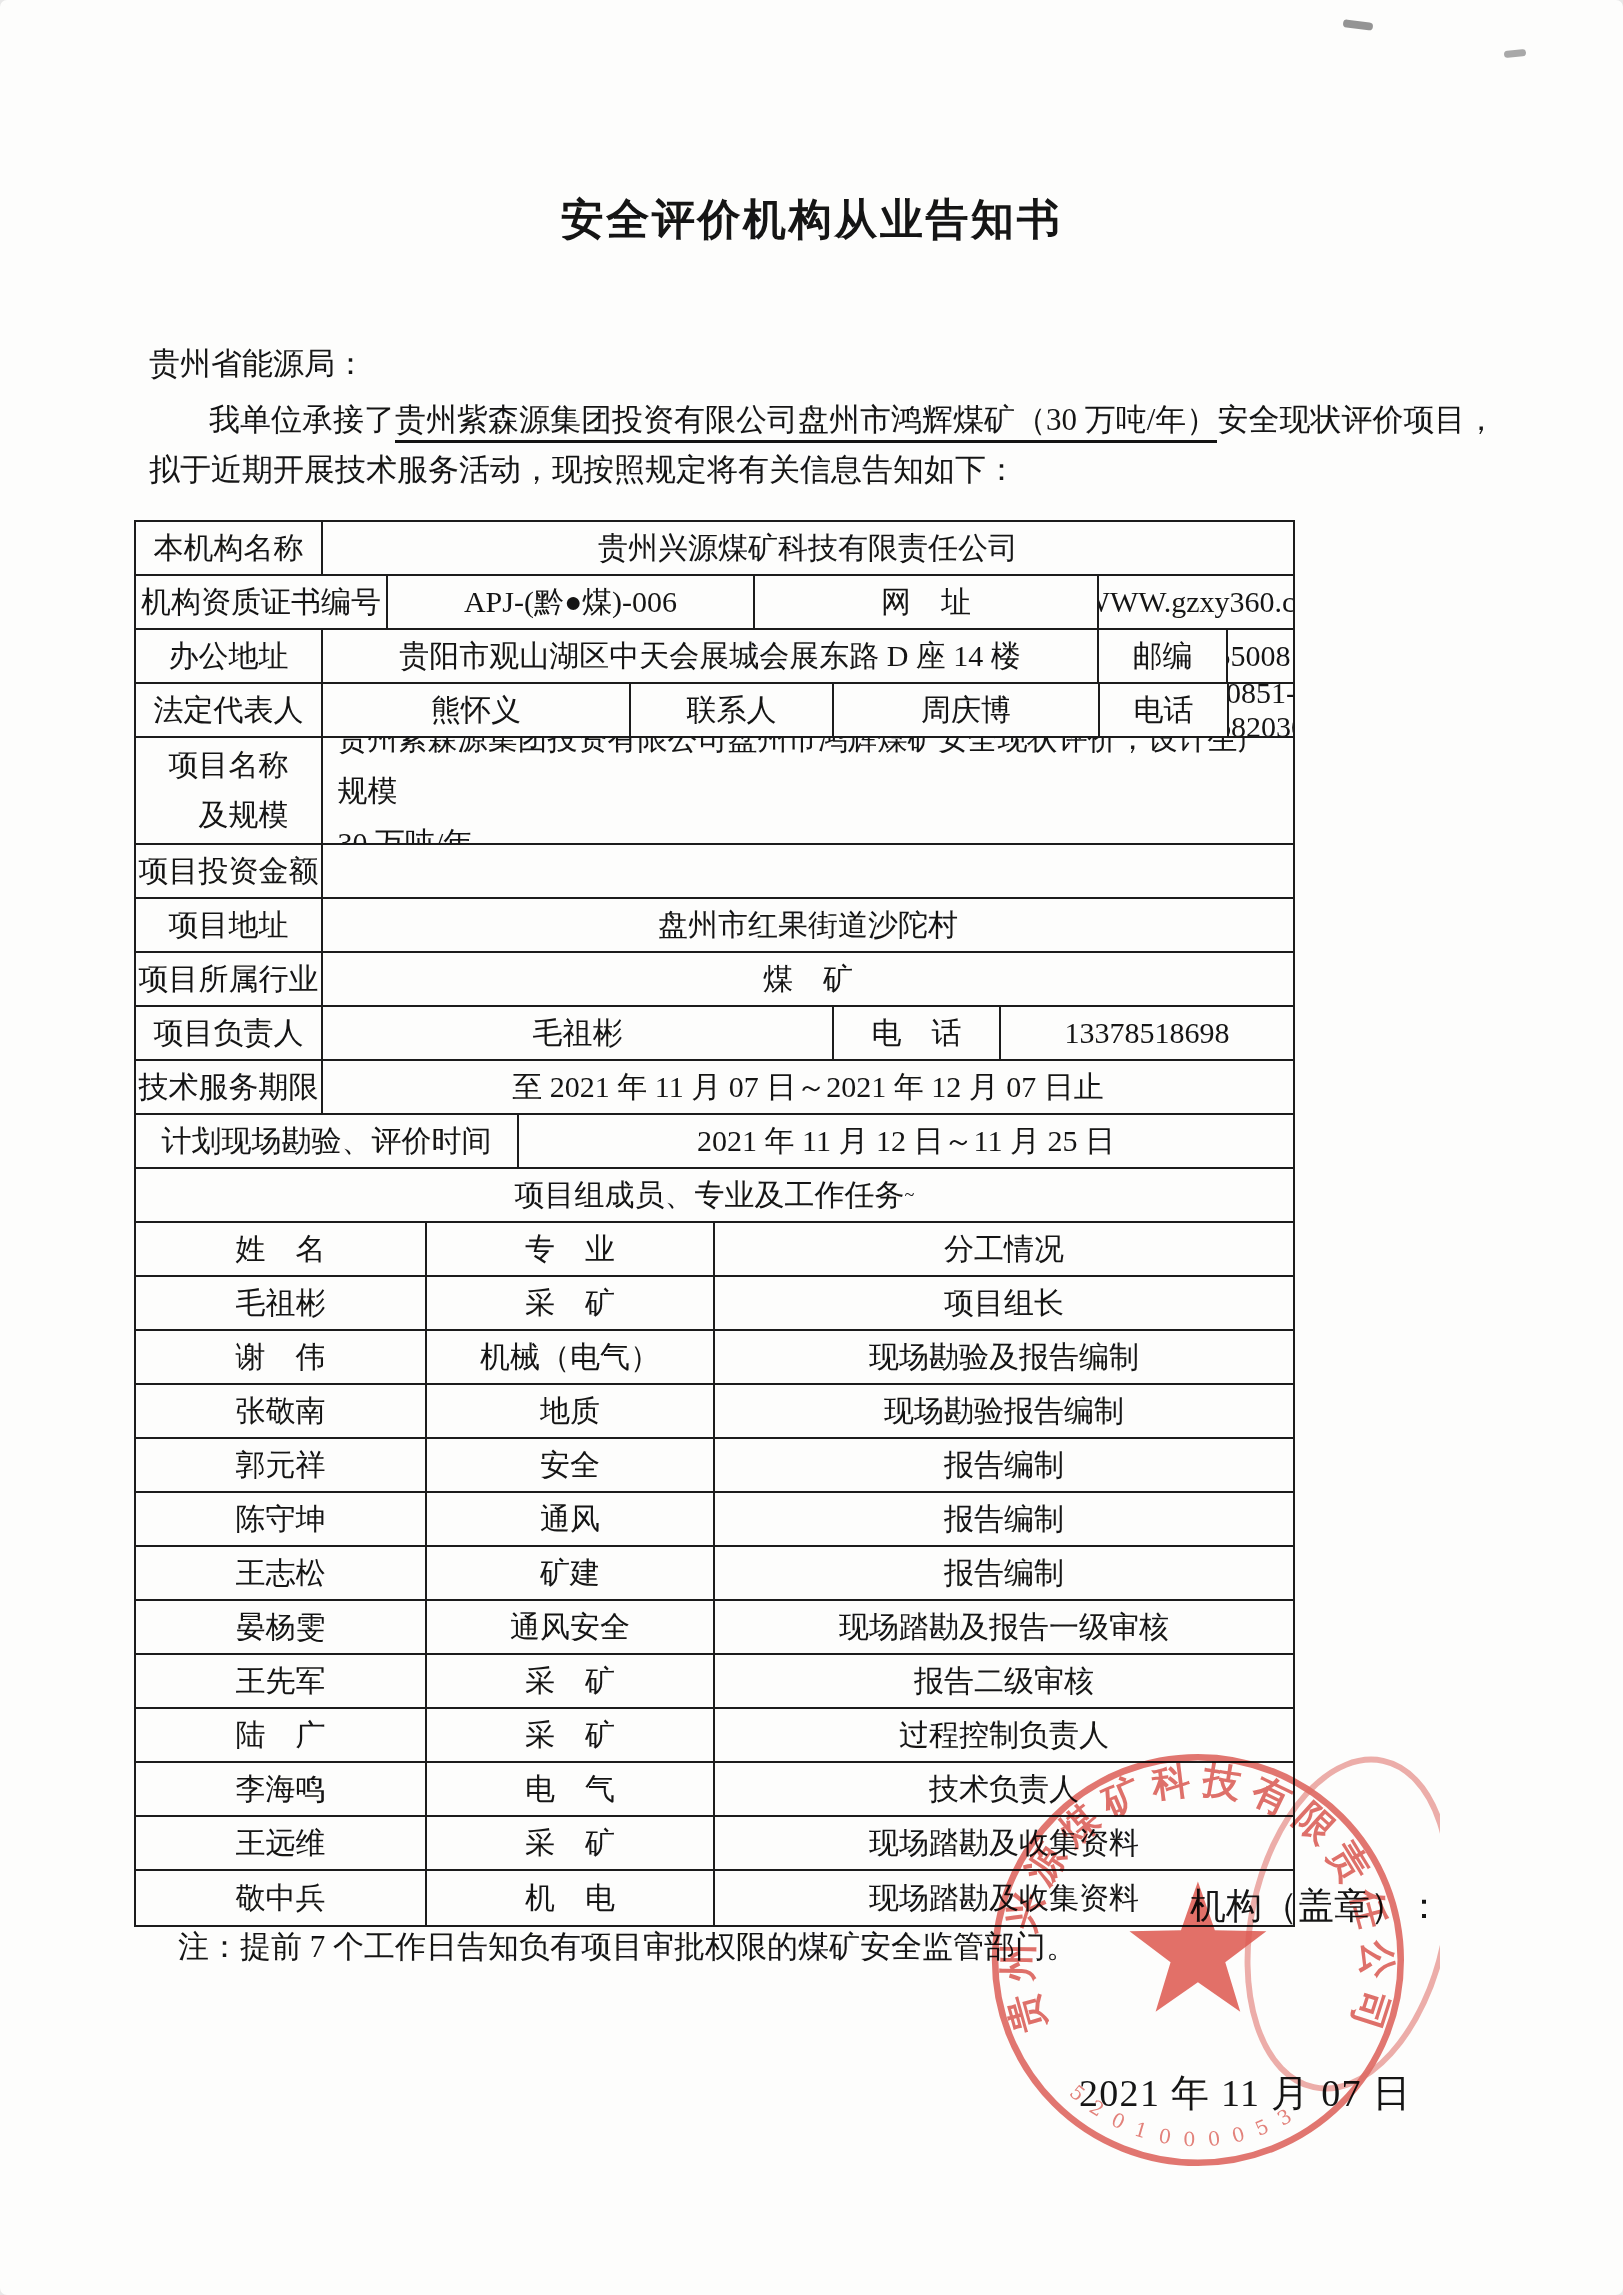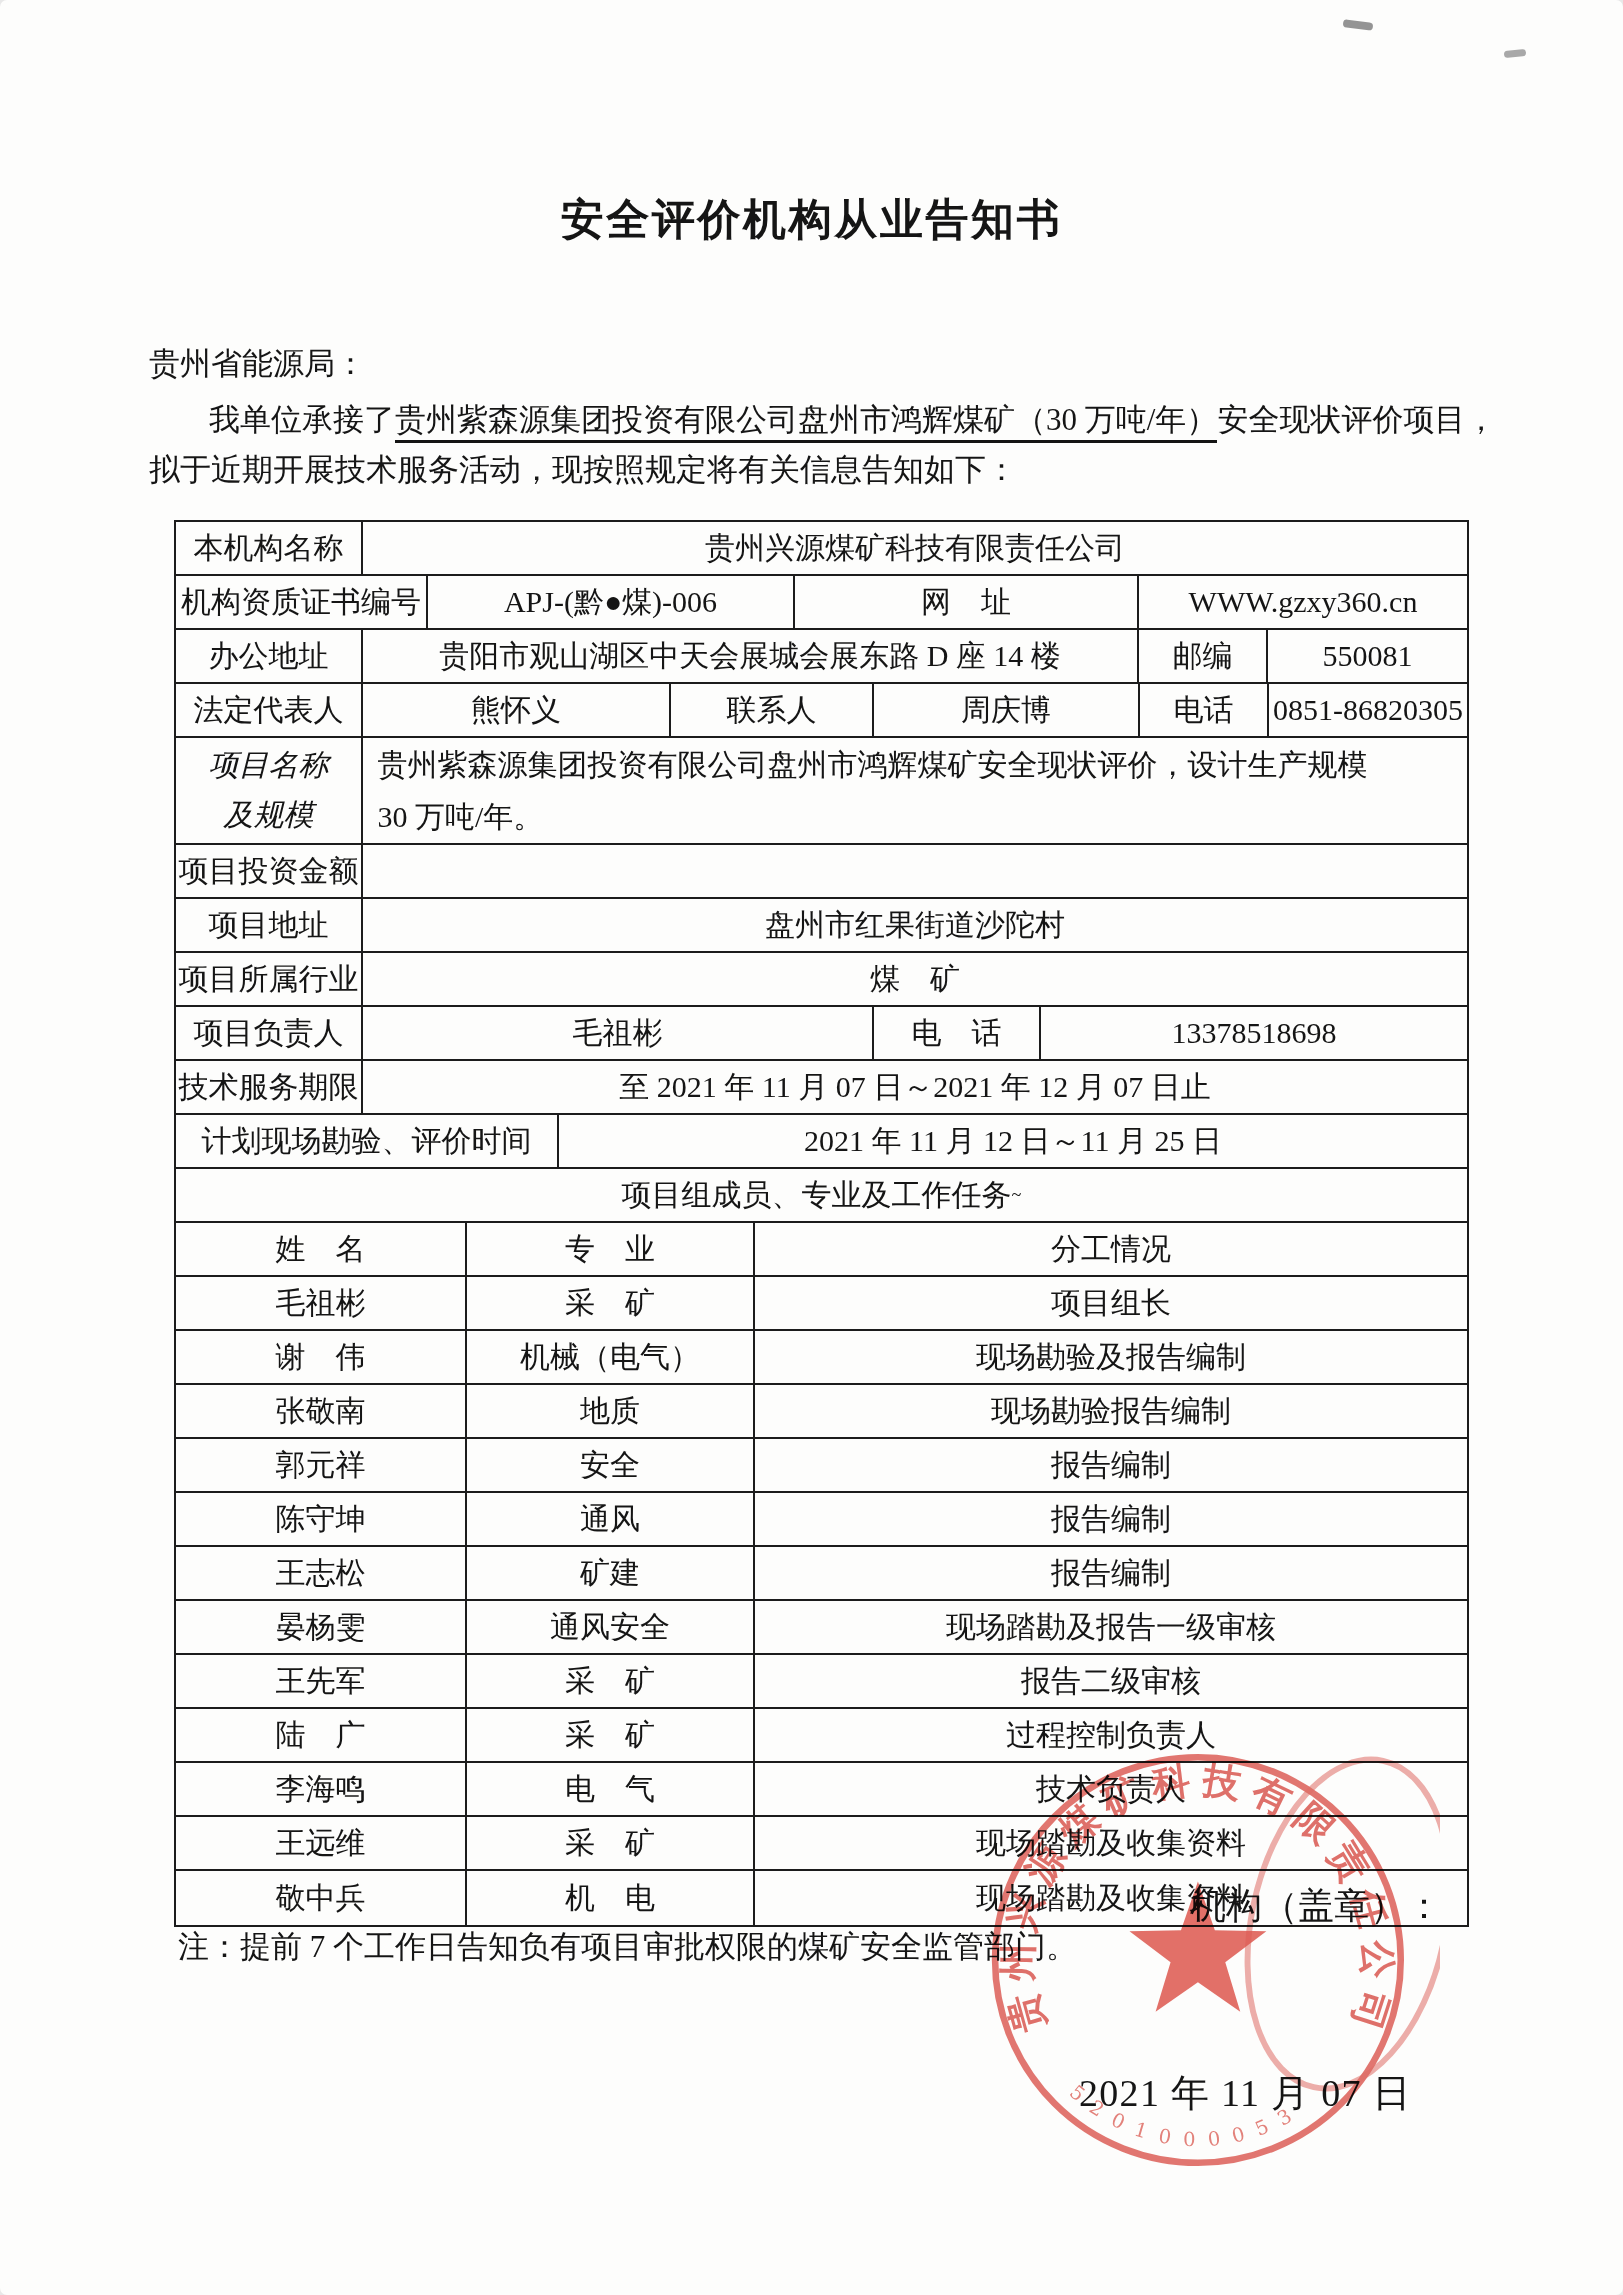--- a/index.html
+++ b/index.html
@@ -17,39 +17,38 @@
     text-align:center;font-size:43px;font-weight:700;letter-spacing:2.6px;
   }
   .para{position:absolute;font-size:31px;line-height:41px;white-space:nowrap;}
   .greeting{left:149px;top:343px;}
   .intro-line1{left:209px;top:399px;}
   .intro-line2{left:149px;top:449px;}
   .u{border-bottom:3.3px solid #141414;padding-bottom:2.6px;}
 
   
   .info-table{
-    position:absolute;left:134px;top:520px;width:1295px;
+    position:absolute;left:134px;top:520px;width:1161px;
     border:2.6px solid #1c1c1c;
     box-sizing:border-box;
     background:transparent;
-    margin-left:40px;
   }
   .trow{display:flex;width:100%;box-sizing:border-box;border-bottom:2.6px solid #1c1c1c;}
   .trow:last-child{border-bottom:none;}
   .h82{height:54px;}
   .h164{height:107px;}
   .cell{
     box-sizing:border-box;border-right:2px solid #1c1c1c;
     display:flex;align-items:center;justify-content:center;
     font-size:30px;text-align:center;overflow:hidden;
   }
   .cell:last-child{border-right:none;}
   .cell.left{justify-content:flex-start;text-align:left;padding-left:14.4px;}
   .cell.preline{white-space:pre-line;line-height:52px;}
-  .stack{display:flex;flex-direction:column;align-items:center;justify-content:center;gap:9.2px;font-style:italic;}
+  .stack{display:flex;flex-direction:column;align-items:flex-end;justify-content:center;gap:9.2px;}
   .flex1{flex:1 1 auto;}
   .w197{flex:0 0 129px;} .w255{flex:0 0 167px;} .w285{flex:0 0 187px;}
   .w310{flex:0 0 203px;} .w385{flex:0 0 252px;} .w406{flex:0 0 266px;}
   .w440{flex:0 0 288px;} .w445{flex:0 0 291px;} .w470{flex:0 0 308px;}
   .w526{flex:0 0 344px;} .w560{flex:0 0 367px;} .w585{flex:0 0 383px;}
   .w780{flex:0 0 511px;} .w1186{flex:0 0 776px;}
   sup{font-size:18.3px;vertical-align:super;}
 
   
   .note{position:absolute;left:178px;top:1926px;font-size:31px;white-space:nowrap;z-index:1;}

